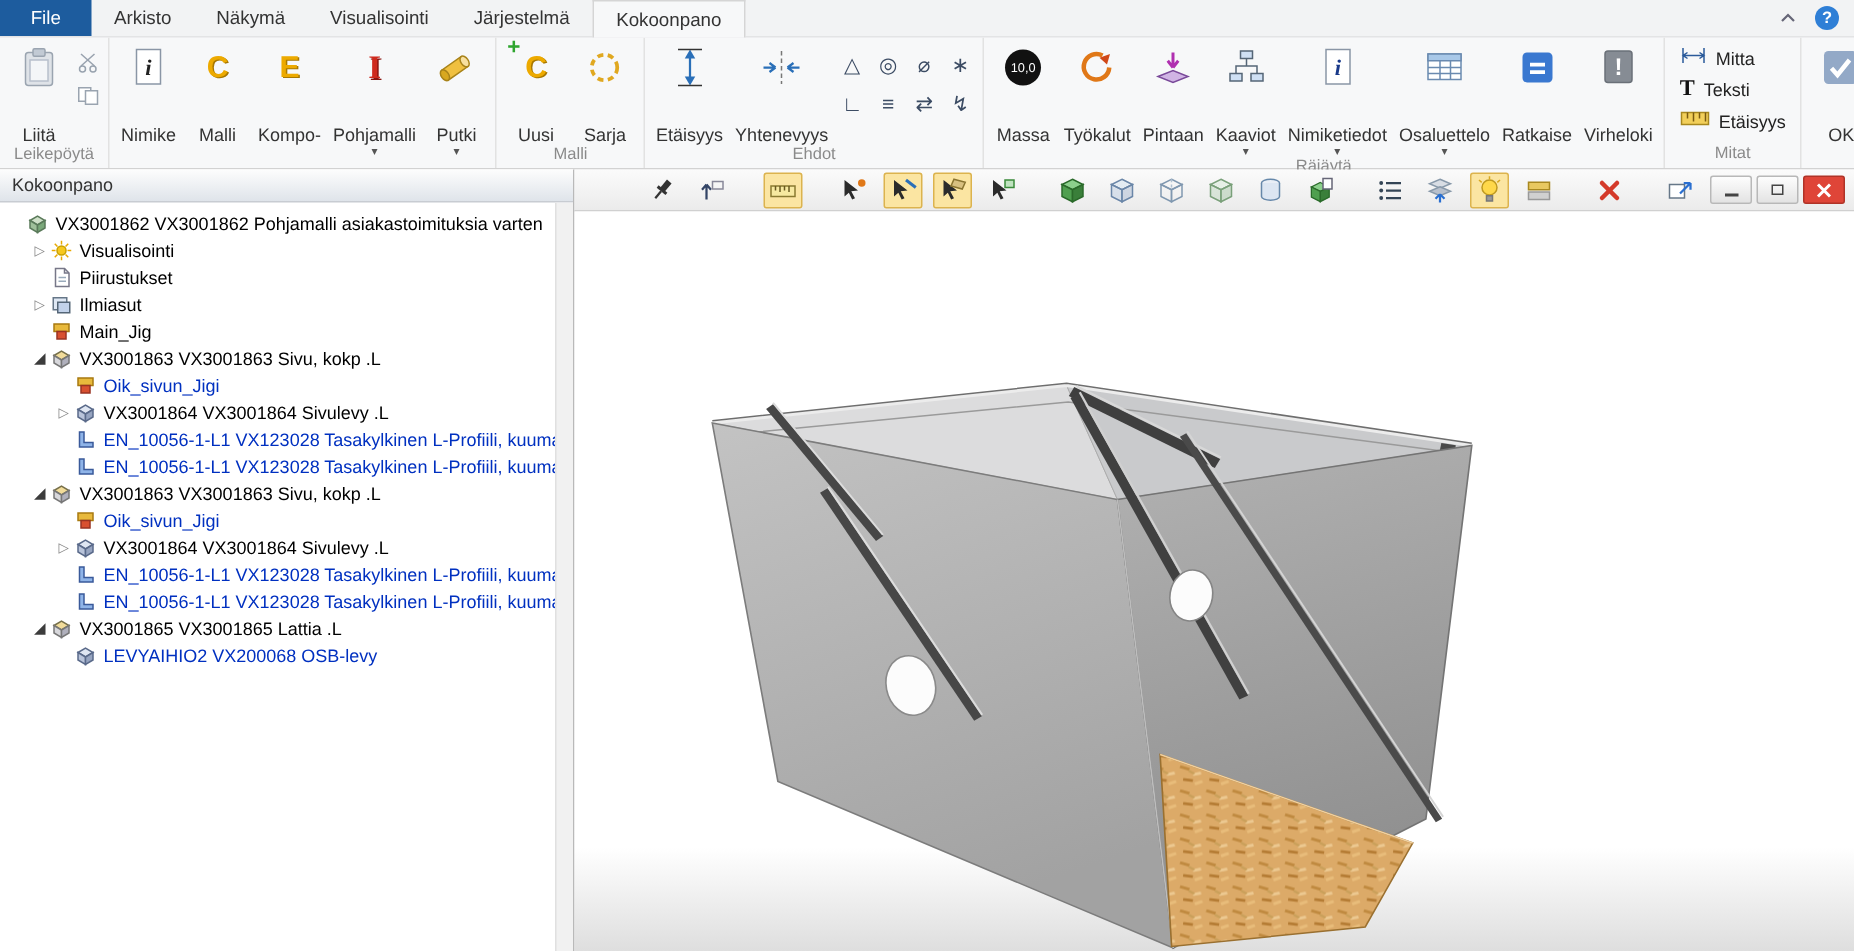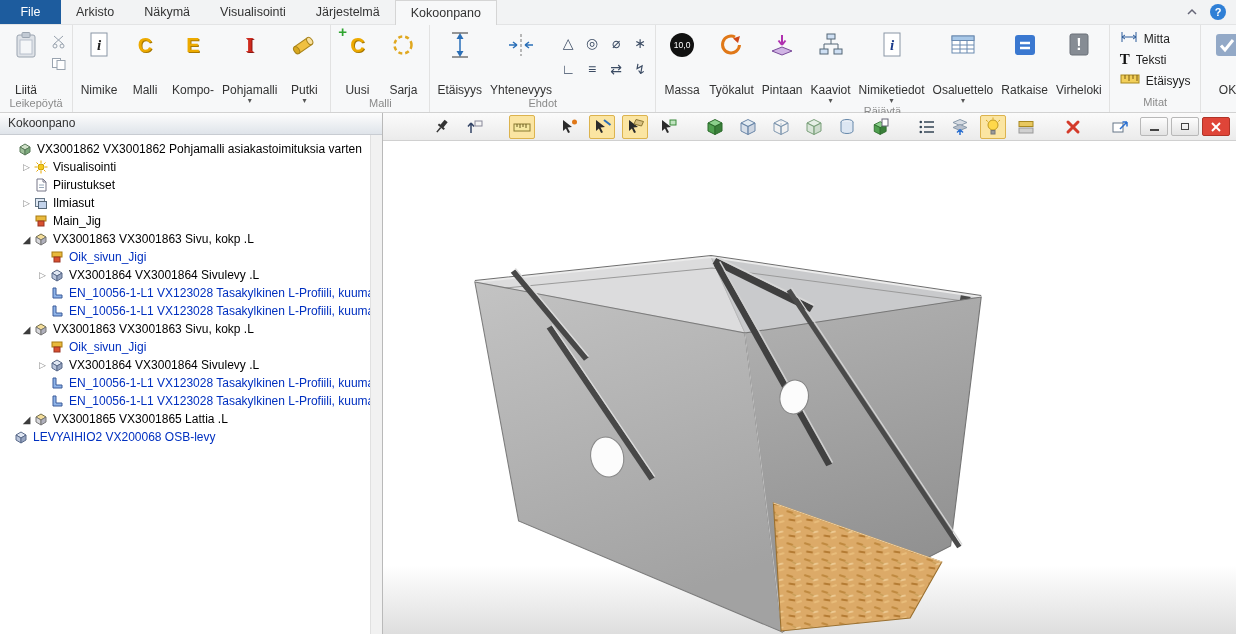--- a/index.html
+++ b/index.html
@@ -536,21 +536,21 @@
             <span class="expander open">◢</span>
             <span class="tree-icon">
               <svg width="14" height="14">
                 <polygon points="2,5 7,2 12,5 7,8" fill="#f2dc9a" stroke="#77704a"></polygon>
                 <polygon points="2,5 7,8 7,13 2,10" fill="#d8d8dc" stroke="#777"></polygon>
                 <polygon points="12,5 7,8 7,13 12,10" fill="#b0b0bc" stroke="#777"></polygon>
               </svg>
             </span>
             <span class="tree-label black">VX3001865 VX3001865 Lattia .L</span>
           </div>
-          <div class="tree-row" style="">
+          <div class="tree-row" style="padding-left: 36px;">
             <span class="expander none"></span>
             <span class="tree-icon">
               <svg width="14" height="14">
                 <polygon points="2,5 7,2 12,5 7,8" fill="#dfe6f2" stroke="#5a6a8a"></polygon>
                 <polygon points="2,5 7,8 7,13 2,10" fill="#b9c4da" stroke="#5a6a8a"></polygon>
                 <polygon points="12,5 7,8 7,13 12,10" fill="#96a4c0" stroke="#5a6a8a"></polygon>
               </svg>
             </span>
             <span class="tree-label blue">LEVYAIHIO2 VX200068 OSB-levy</span>
           </div>

